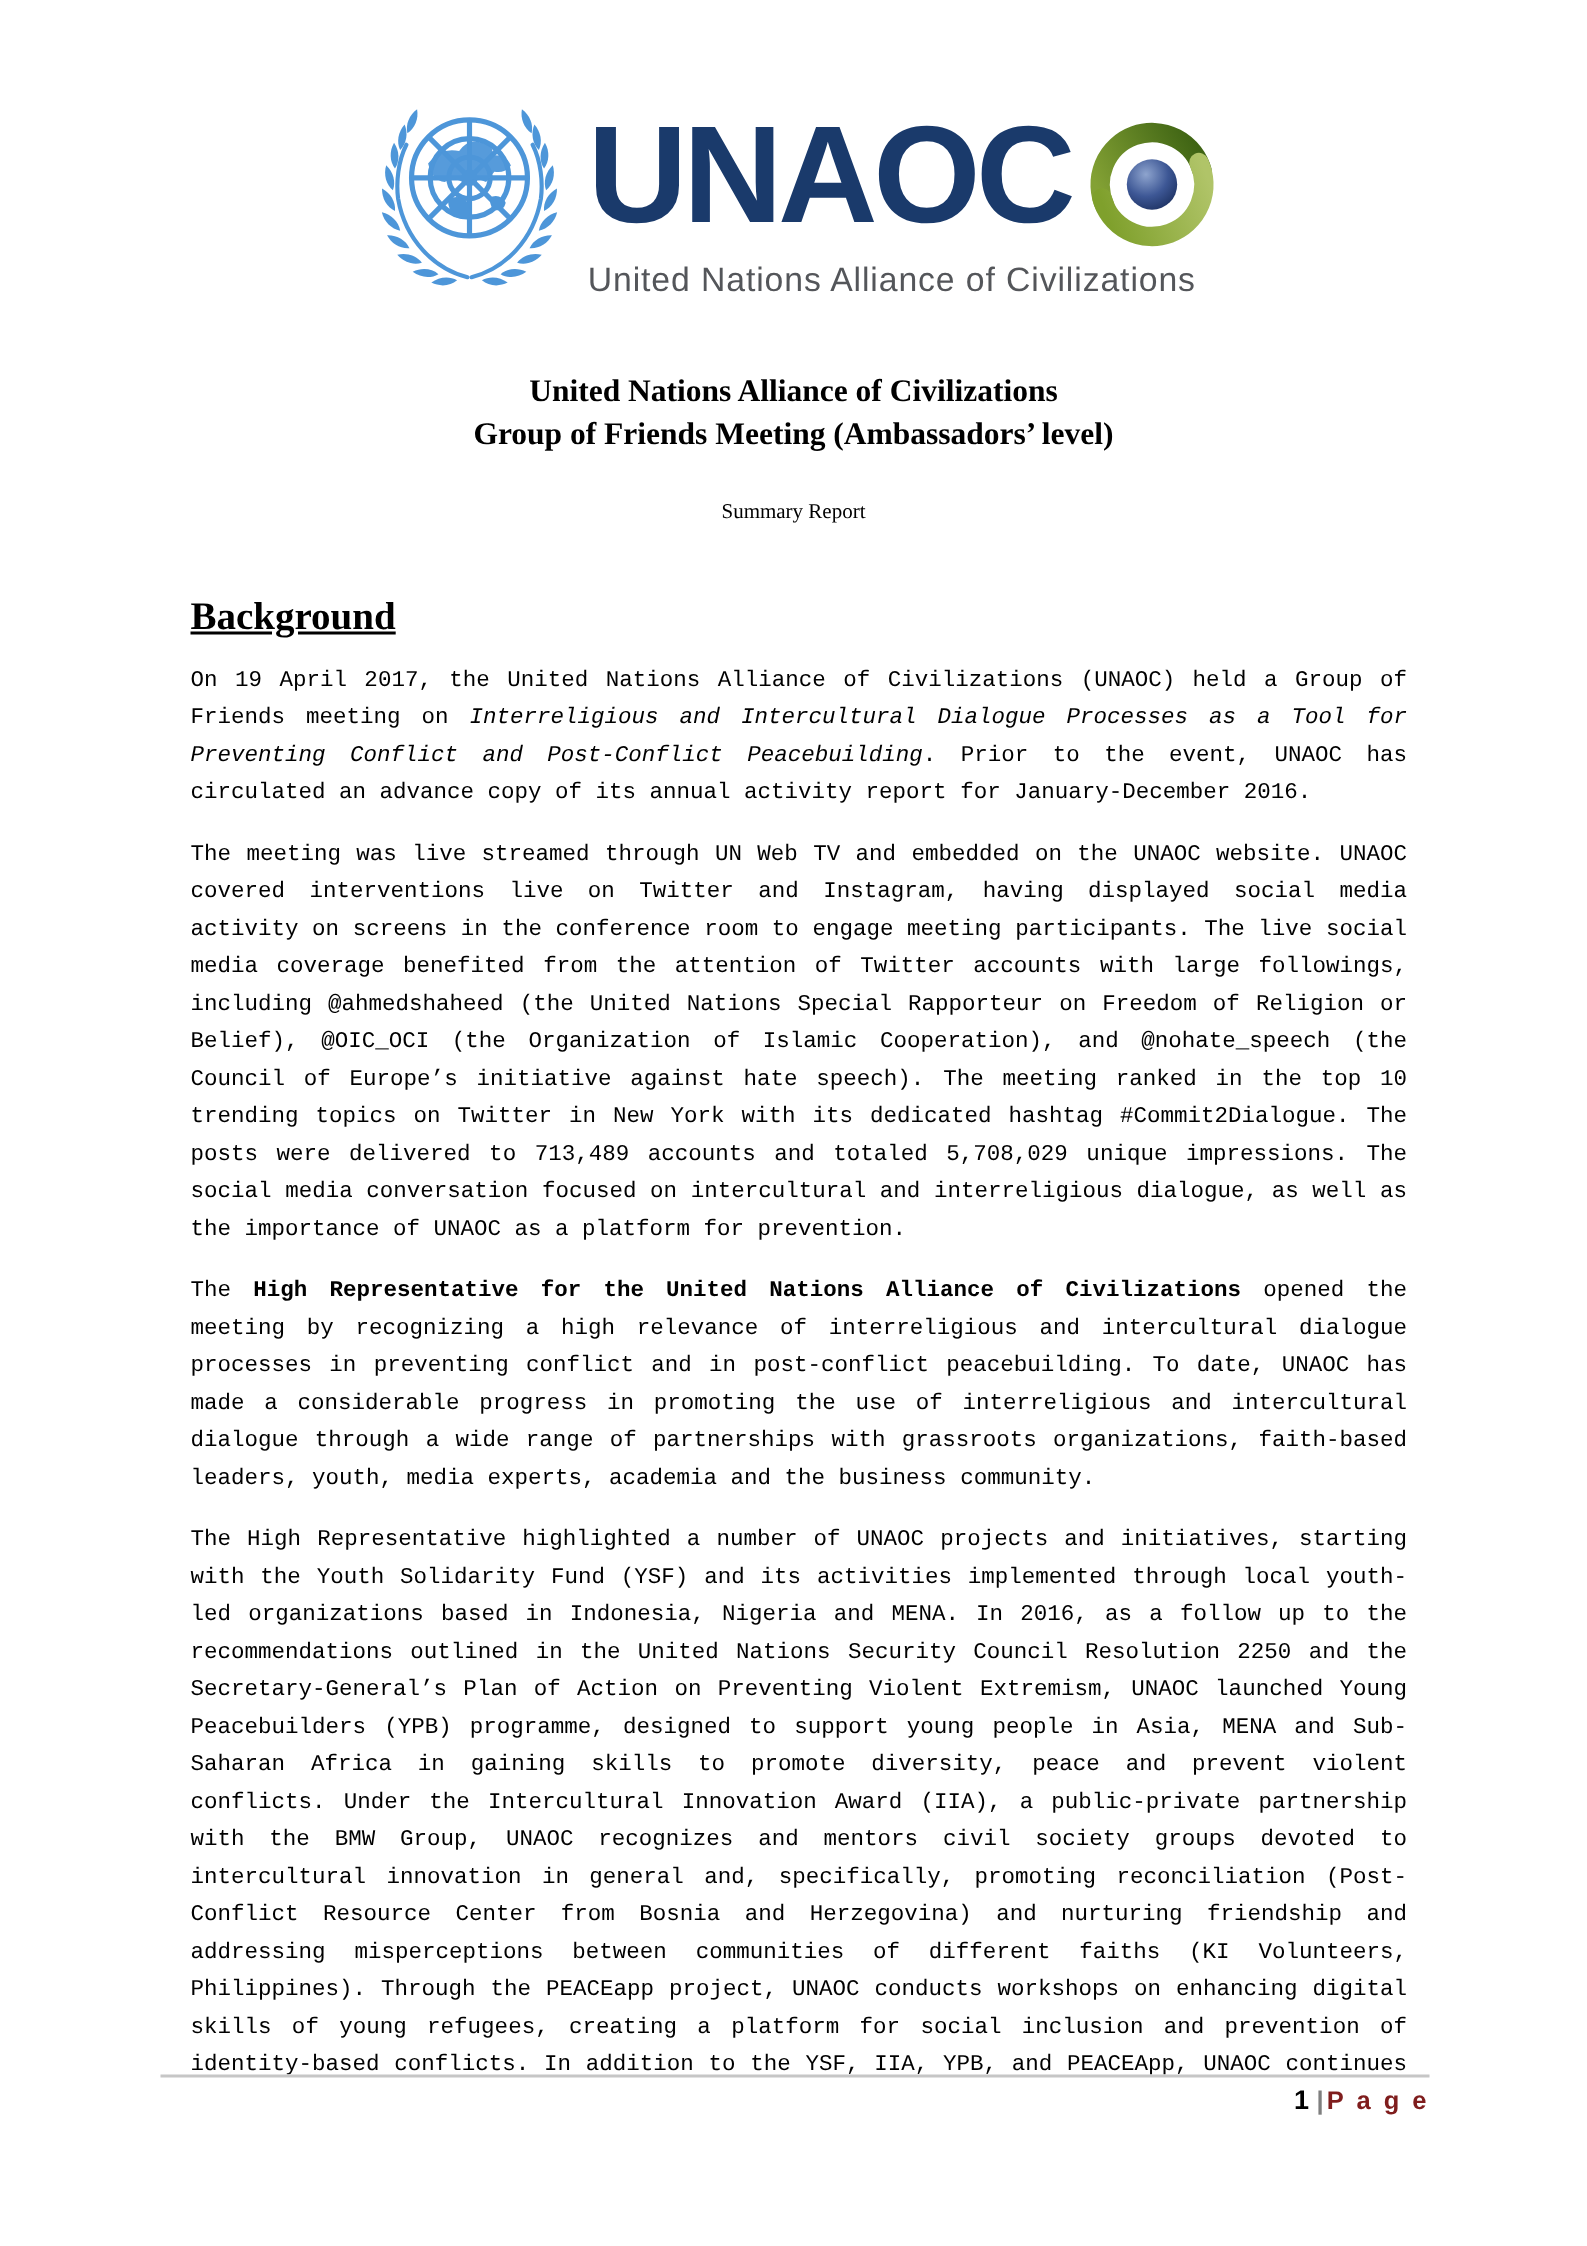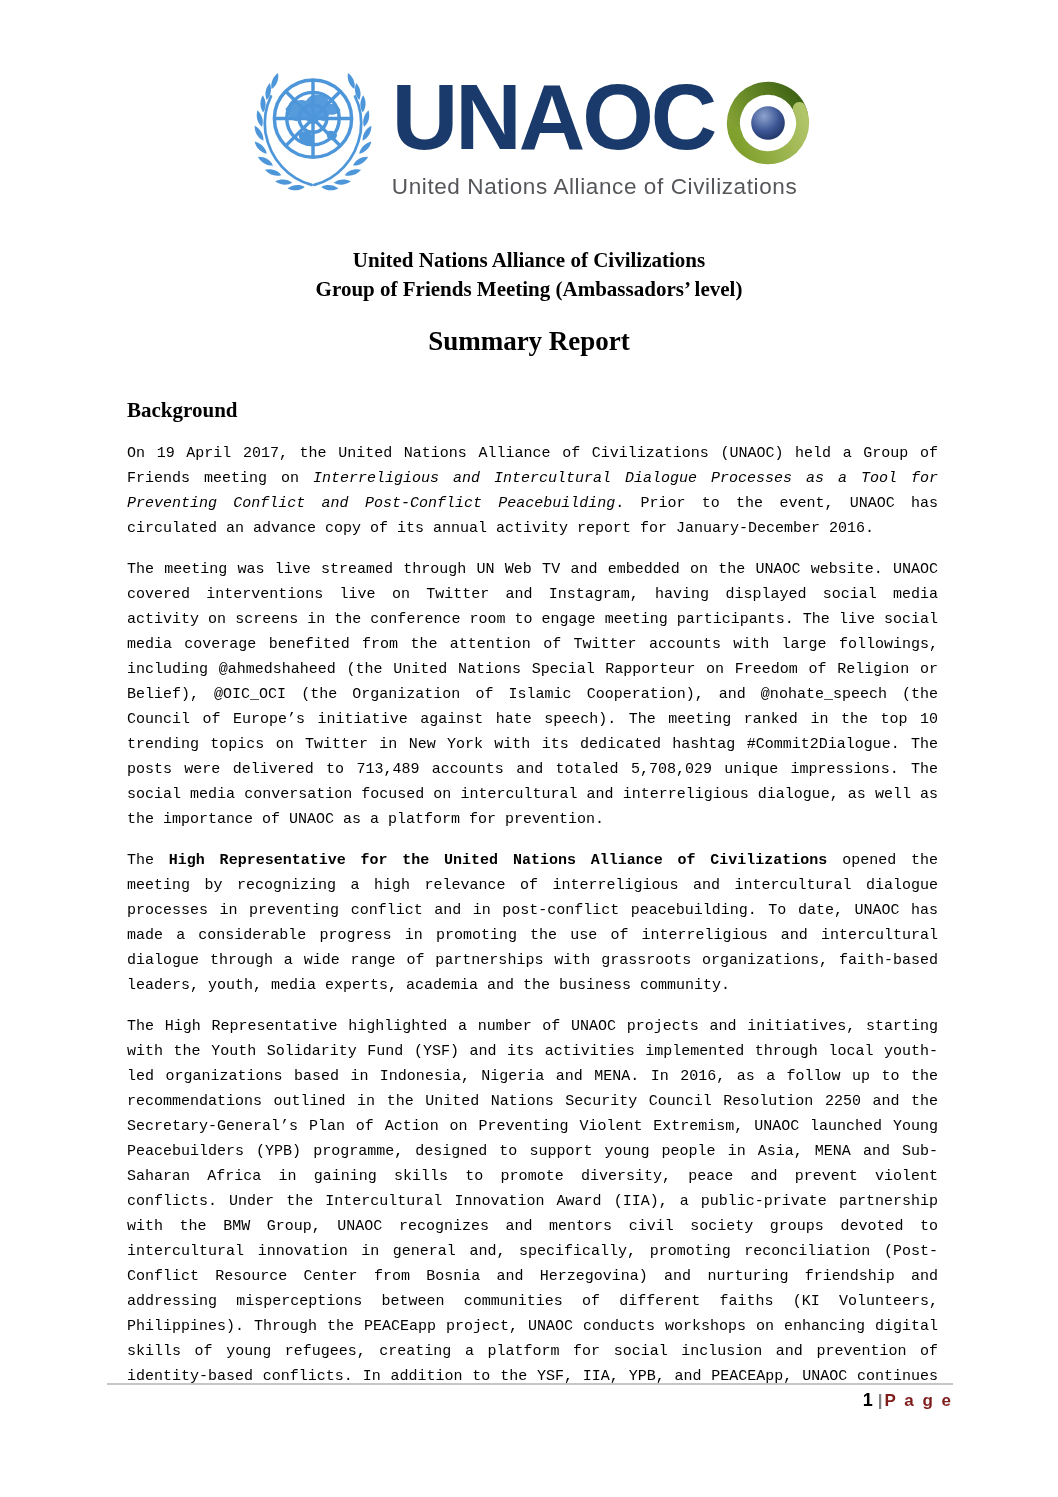--- a/index.html
+++ b/index.html
@@ -84,33 +84,34 @@
   }
   .date-line {
     margin-top: 24px;
     font-size: 20.5px;
     line-height: 29px;
     font-weight: bold;
     font-style: italic;
   }
   .report-type {
     margin-top: 23px;
-    font-size: 27px;
-    line-height: 29px;
-    font-weight: bold;
+    font-size: 14px;
+    line-height: 29px;
+    font-weight: normal;
   }
 
   
   .text-col {
     padding: 0 108px 0 127px;
   }
   h2.sec-heading {
-    font-size: 21px;
-    line-height: 29px;
-    font-weight: bold;
+    font-size: 26px;
+    line-height: 29px;
+    font-weight: bold;
+    text-decoration: underline;
     margin: 0 0 16px 0;
   }
   .sec-background h2.sec-heading { margin-top: 40px; }
   .sec-opening h2.sec-heading { margin-top: 12px; margin-bottom: 14px; }
   p.para {
     font-size: 15px;
     line-height: 25px;
     text-align: justify;
     margin: 0 12px 16px 0;
     font-family: Liberation Mono, monospace;

